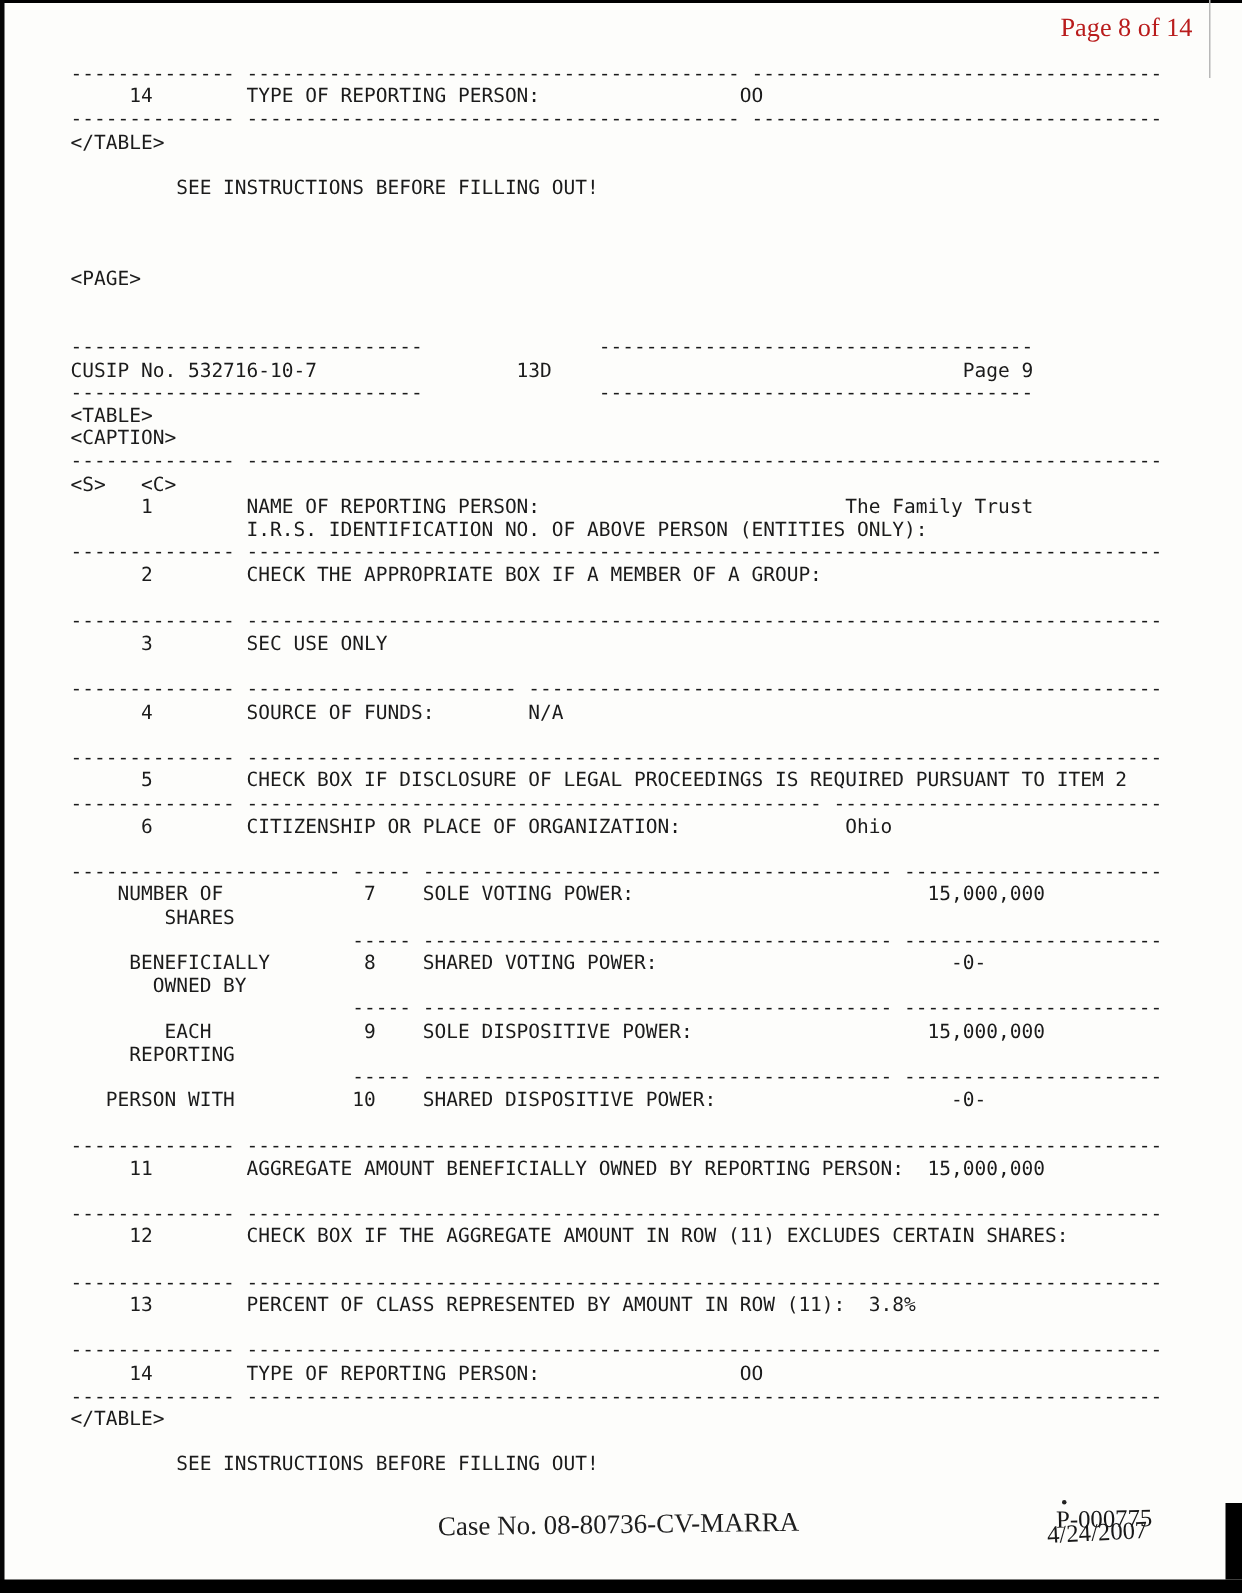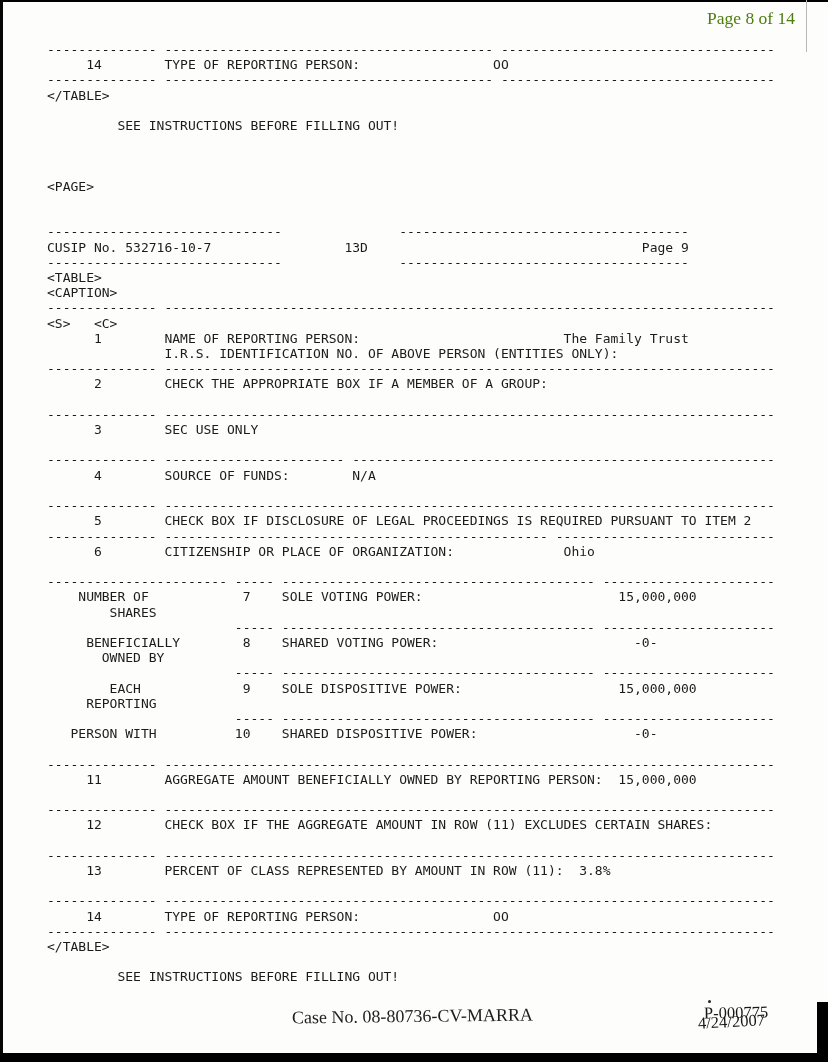--- a/index.html
+++ b/index.html
@@ -20,21 +20,21 @@
   .edge-left   { position: absolute; left: 0; top: 0; width: 3px; height: 100%; background: #060606; }
   .edge-bottom { position: absolute; left: 0; top: 1053px; width: 100%; height: 9px; background: #000; }
   .edge-right-mark { position: absolute; left: 817px; top: 1002px; width: 11px; height: 51px; background: #000; }
   .edge-right-line { position: absolute; left: 806px; top: 0; width: 1px; height: 52px; background: #b8b8b8; }
 
   .page-number {
     position: absolute;
     top: 8px;
     right: 33px;
     font-size: 17.5px;
-    color: #4d7c0f;
+    color: #b91c1c;
     white-space: nowrap;
   }
 
   .filing-text {
     position: absolute;
     left: 47px;
     top: 42px;
     margin: 0;
     font-family: "DejaVu Sans Mono", monospace;
     font-size: 13px;

